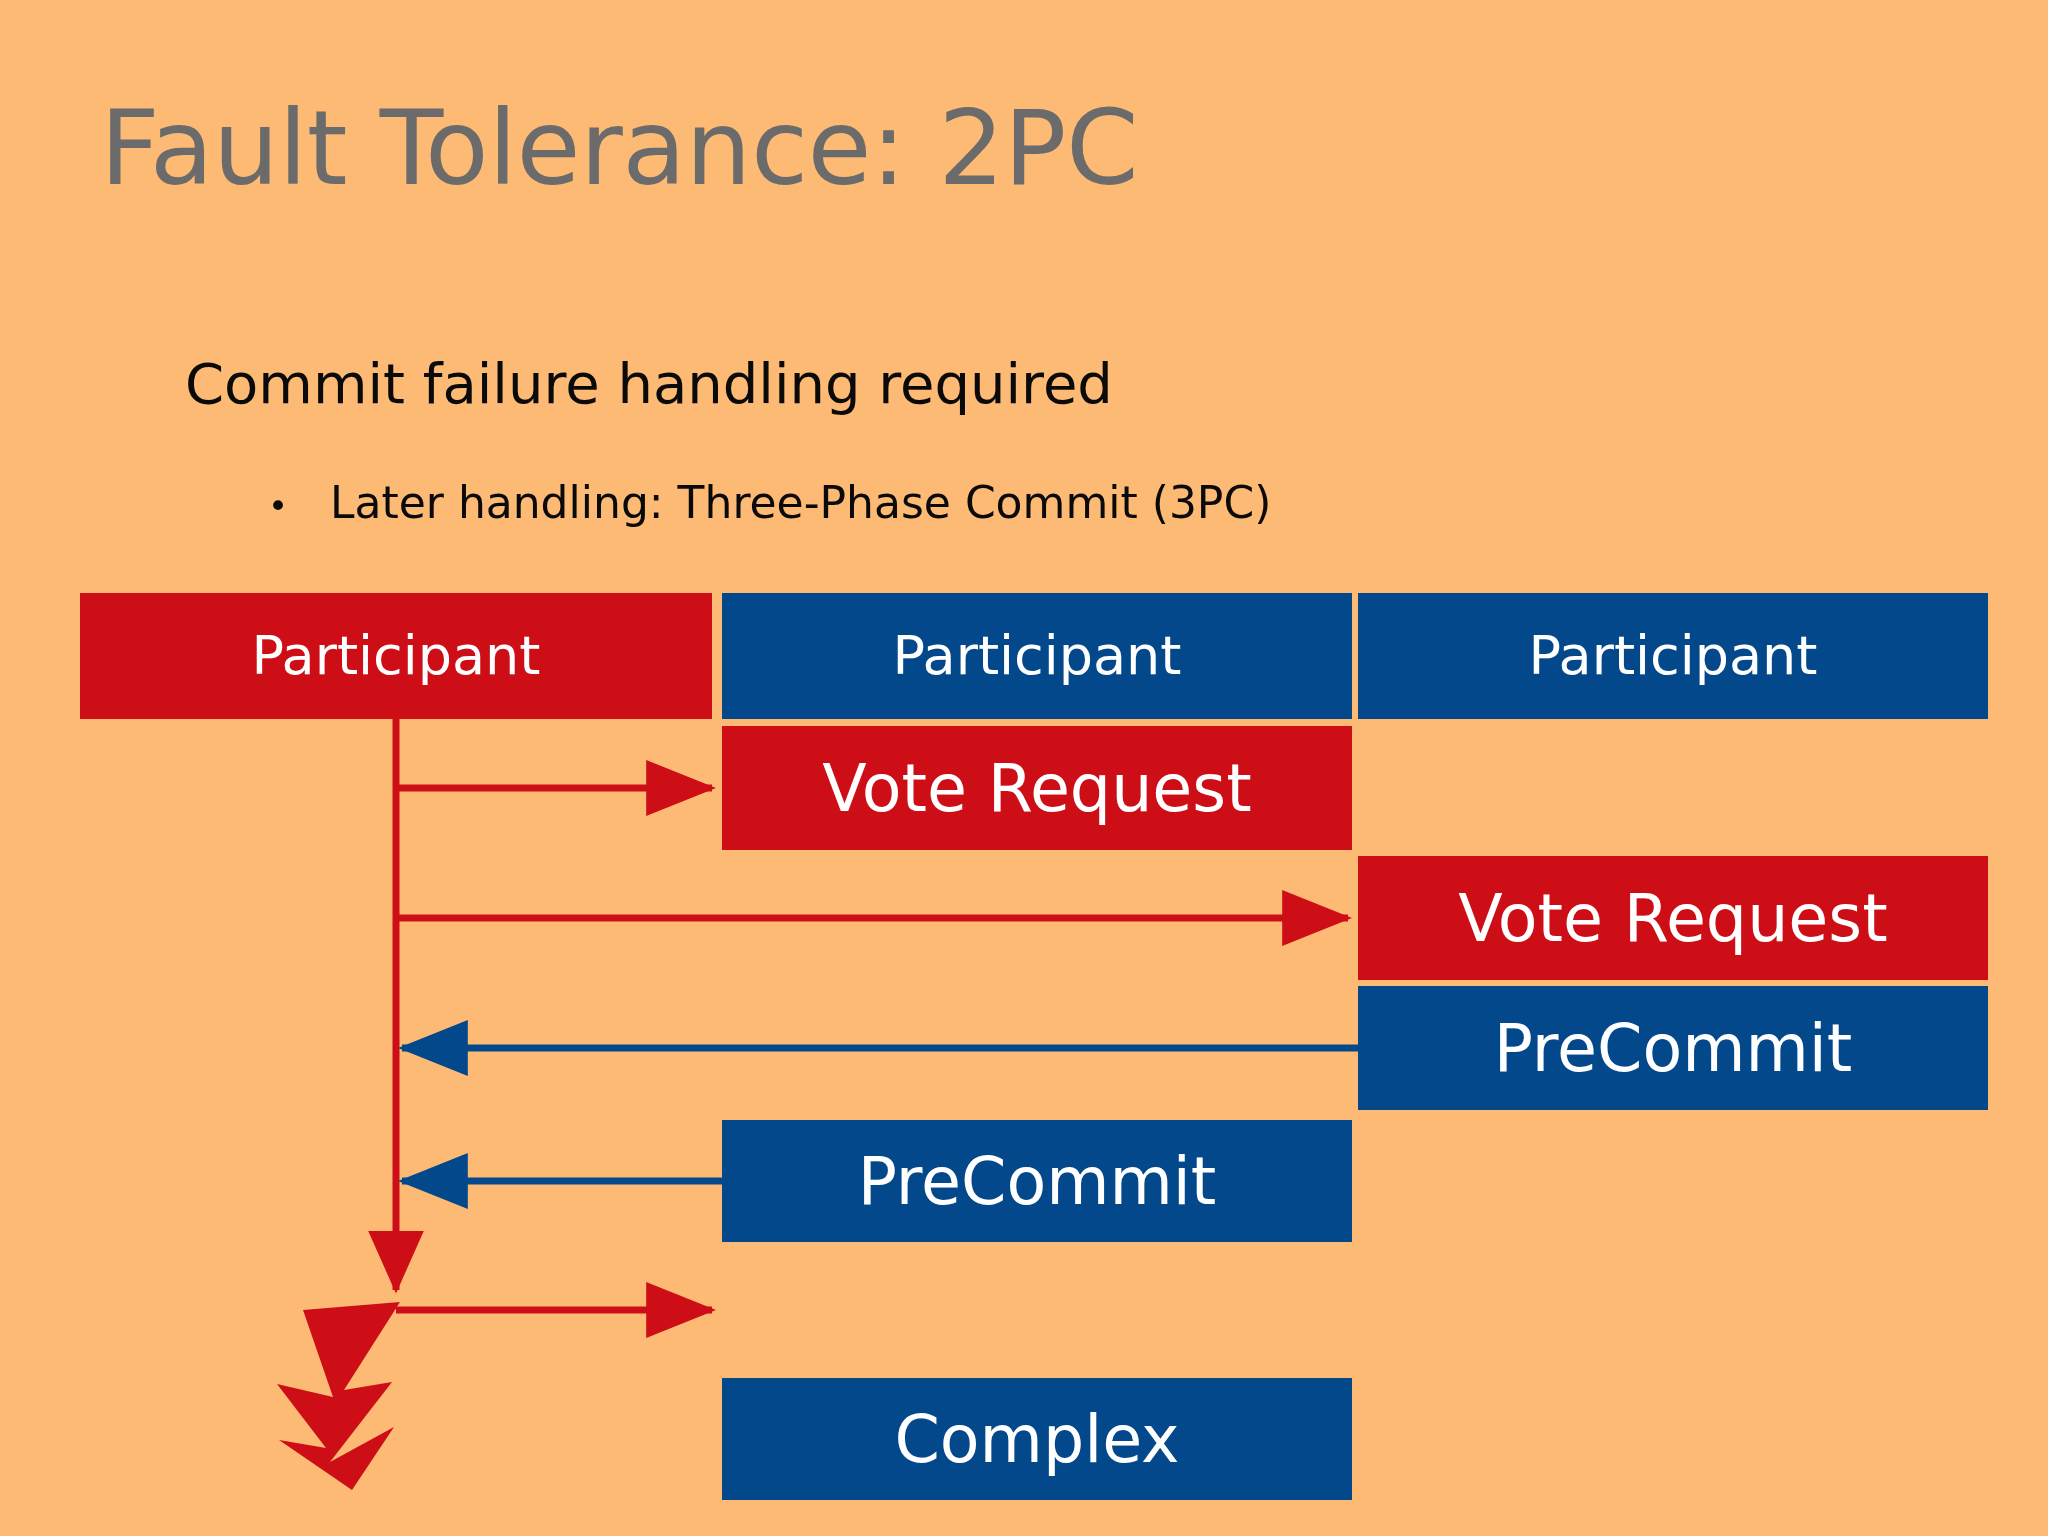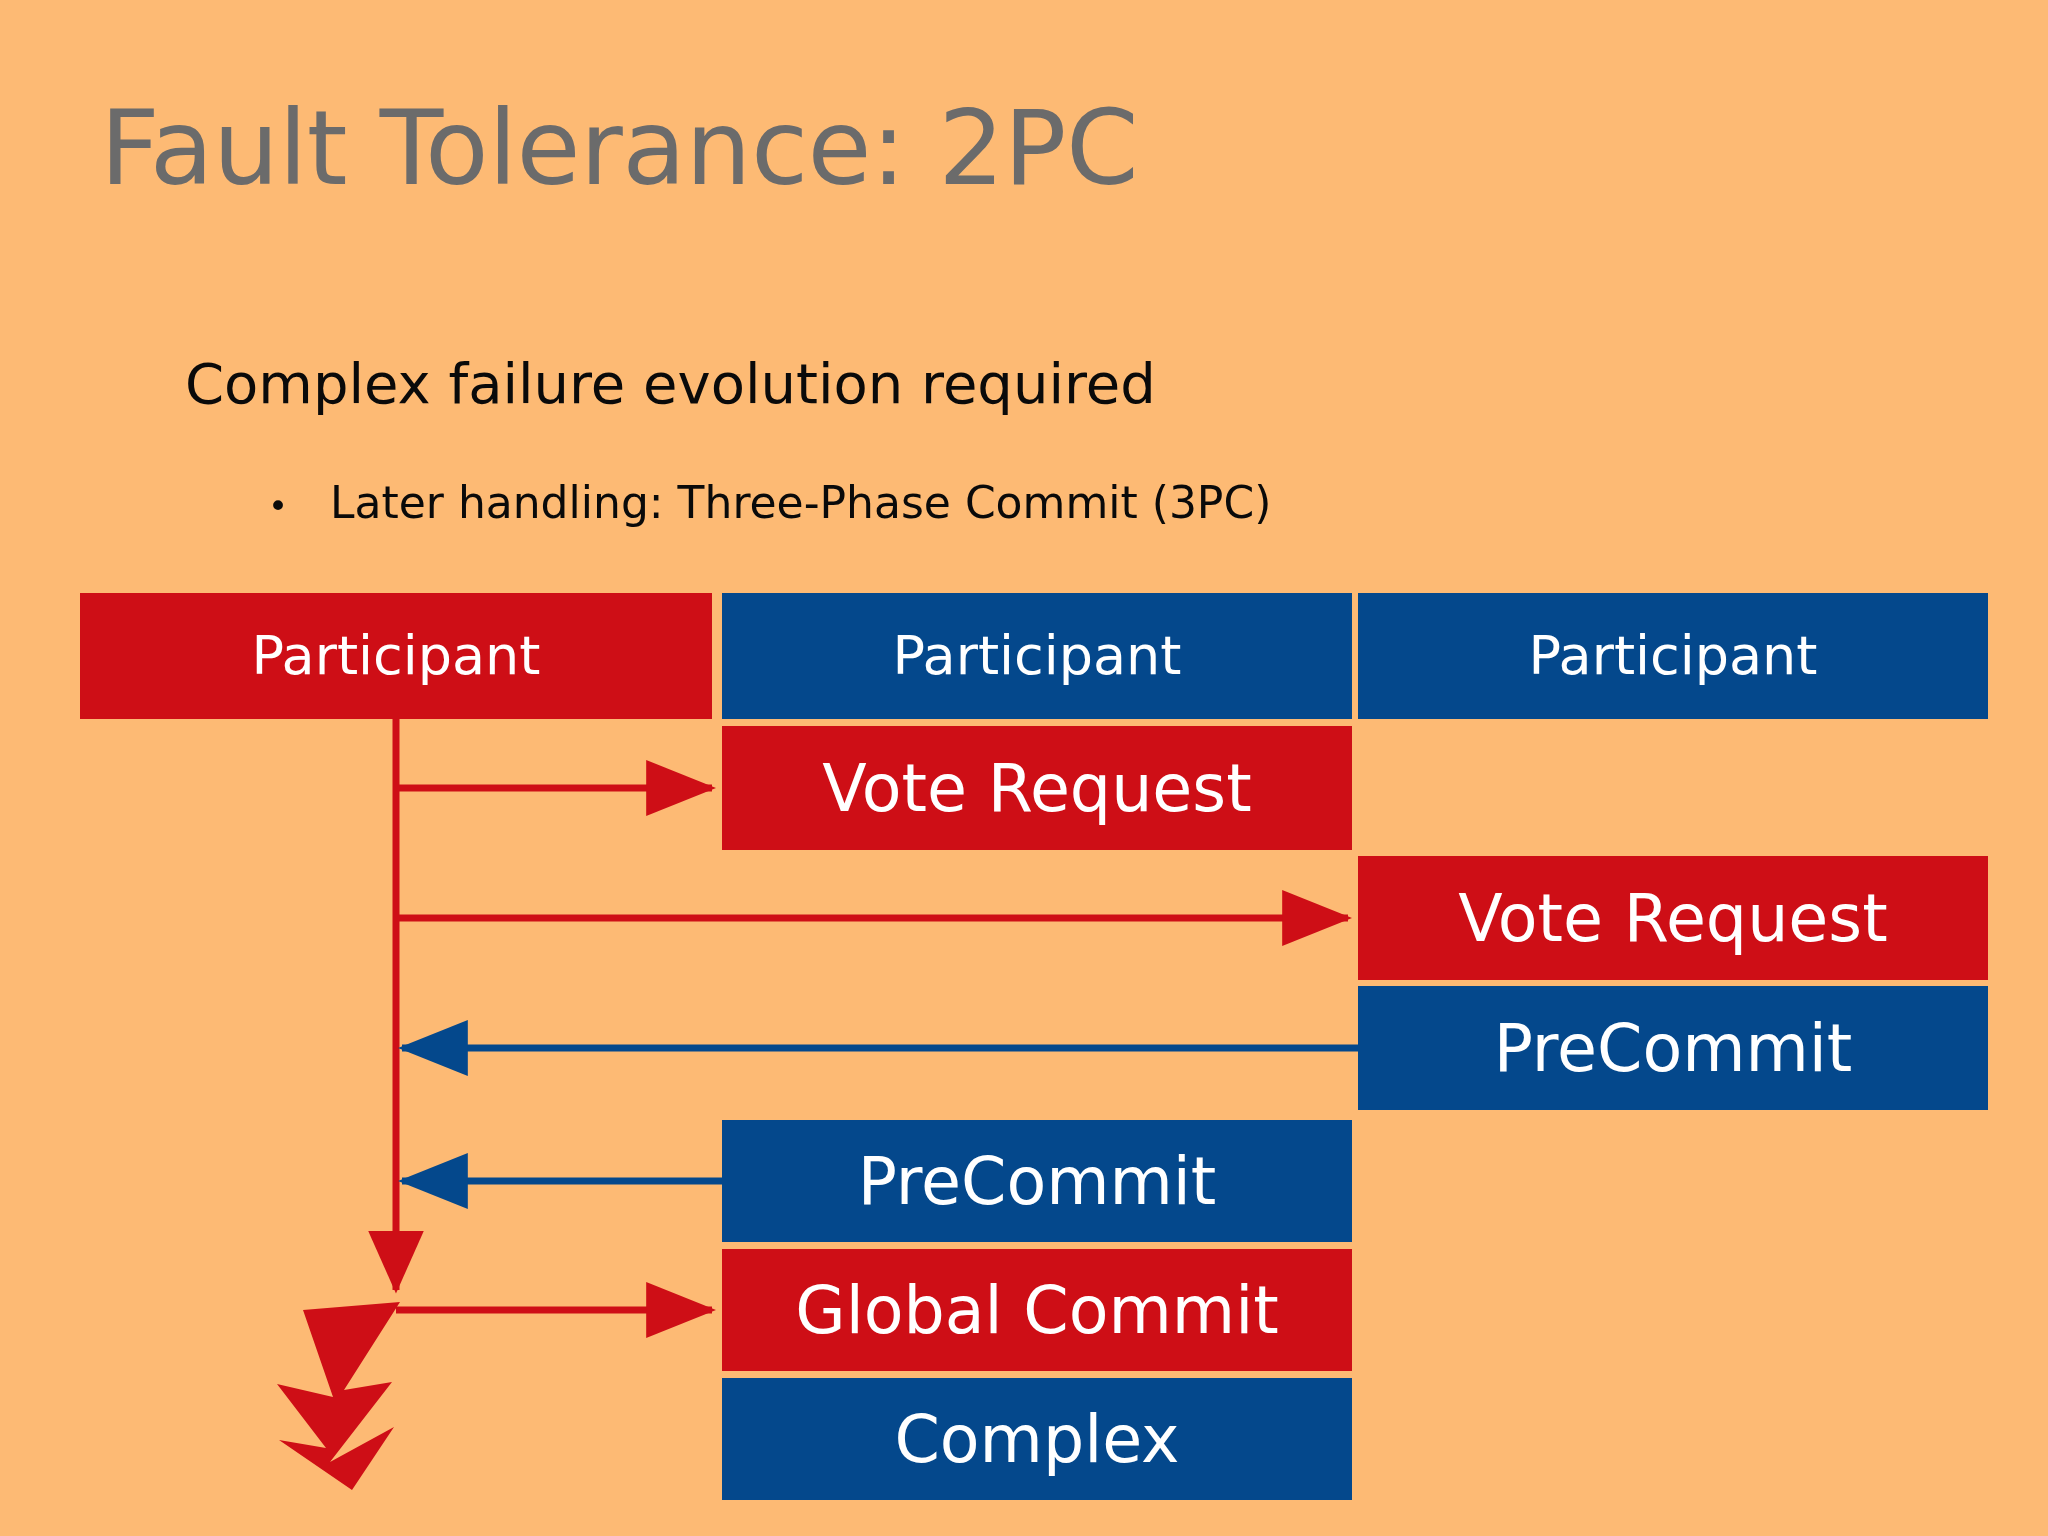--- a/index.html
+++ b/index.html
@@ -98,21 +98,21 @@
     pointer-events: none;
   }
 </style>
 </head>
 <body>
 
 <div id="slide">
 
   <div id="slide-title">Fault Tolerance: 2PC</div>
 
-  <div id="body-level1">Complex failure evolution required</div>
+  <div id="body-level1">Commit failure handling required</div>
 
   <div id="body-level2">
     <span class="bullet-mark">•</span>
     <span>Later handling: Three-Phase Commit (3PC)</span>
   </div>
 
   <div id="diagram">
 
     <div class="msg-box red header" style="left:80px; top:593px; width:632px; height:126px;">
       <span>Participant</span>
@@ -135,23 +135,20 @@
     </div>
 
     <div class="msg-box blue" style="left:1358px; top:986px; width:630px; height:124px;">
       <span>PreCommit</span>
     </div>
 
     <div class="msg-box blue" style="left:722px; top:1120px; width:630px; height:122px;">
       <span>PreCommit</span>
     </div>
 
-    <div class="msg-box red" style="left:722px; top:1249px; width:630px; height:122px;">
-      <span>Global Commit</span>
-    </div>
 
     <div class="msg-box blue" style="left:722px; top:1378px; width:630px; height:122px;">
       <span>Complex</span>
     </div>
 
     <svg id="arrow-layer" viewBox="0 0 2048 1536" xmlns="http://www.w3.org/2000/svg">
 
       <defs>
         <marker id="redArrowHead" markerWidth="10" markerHeight="8" refX="9.4" refY="4" orient="auto" markerUnits="strokeWidth">
           <path d="M0,0 L10,4 L0,8 Z" fill="#ce0e16"></path>

